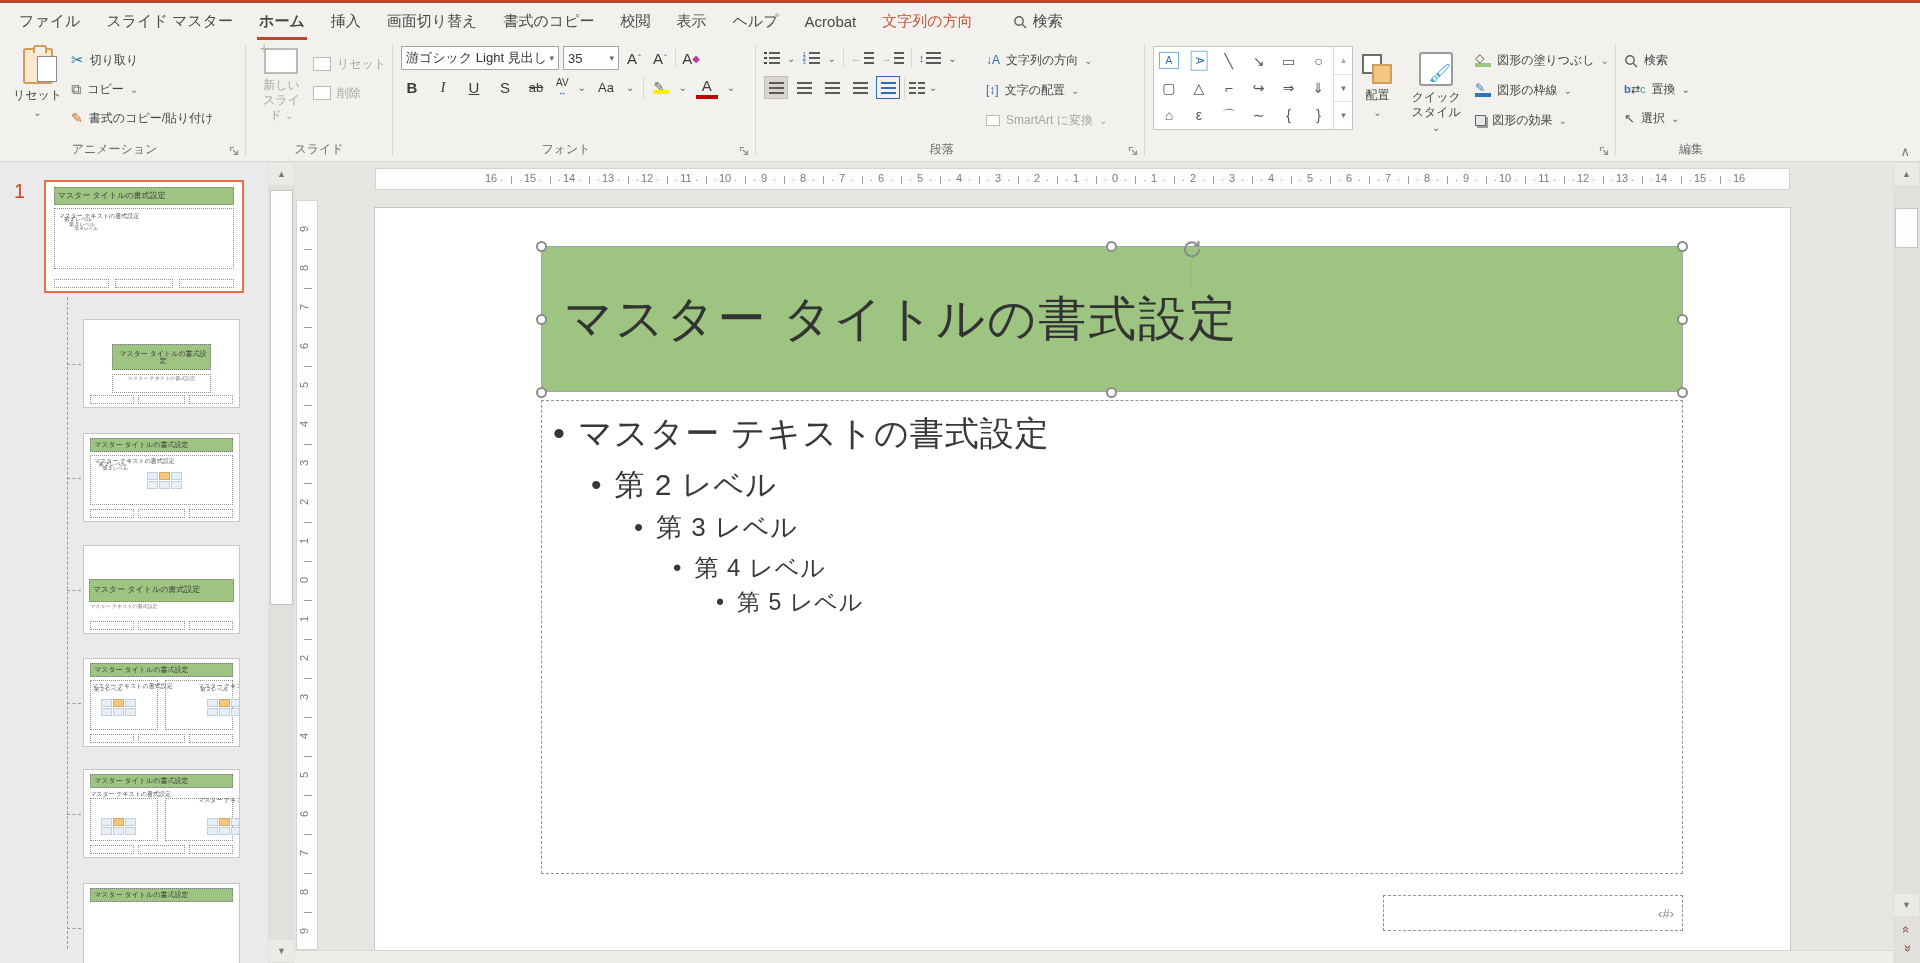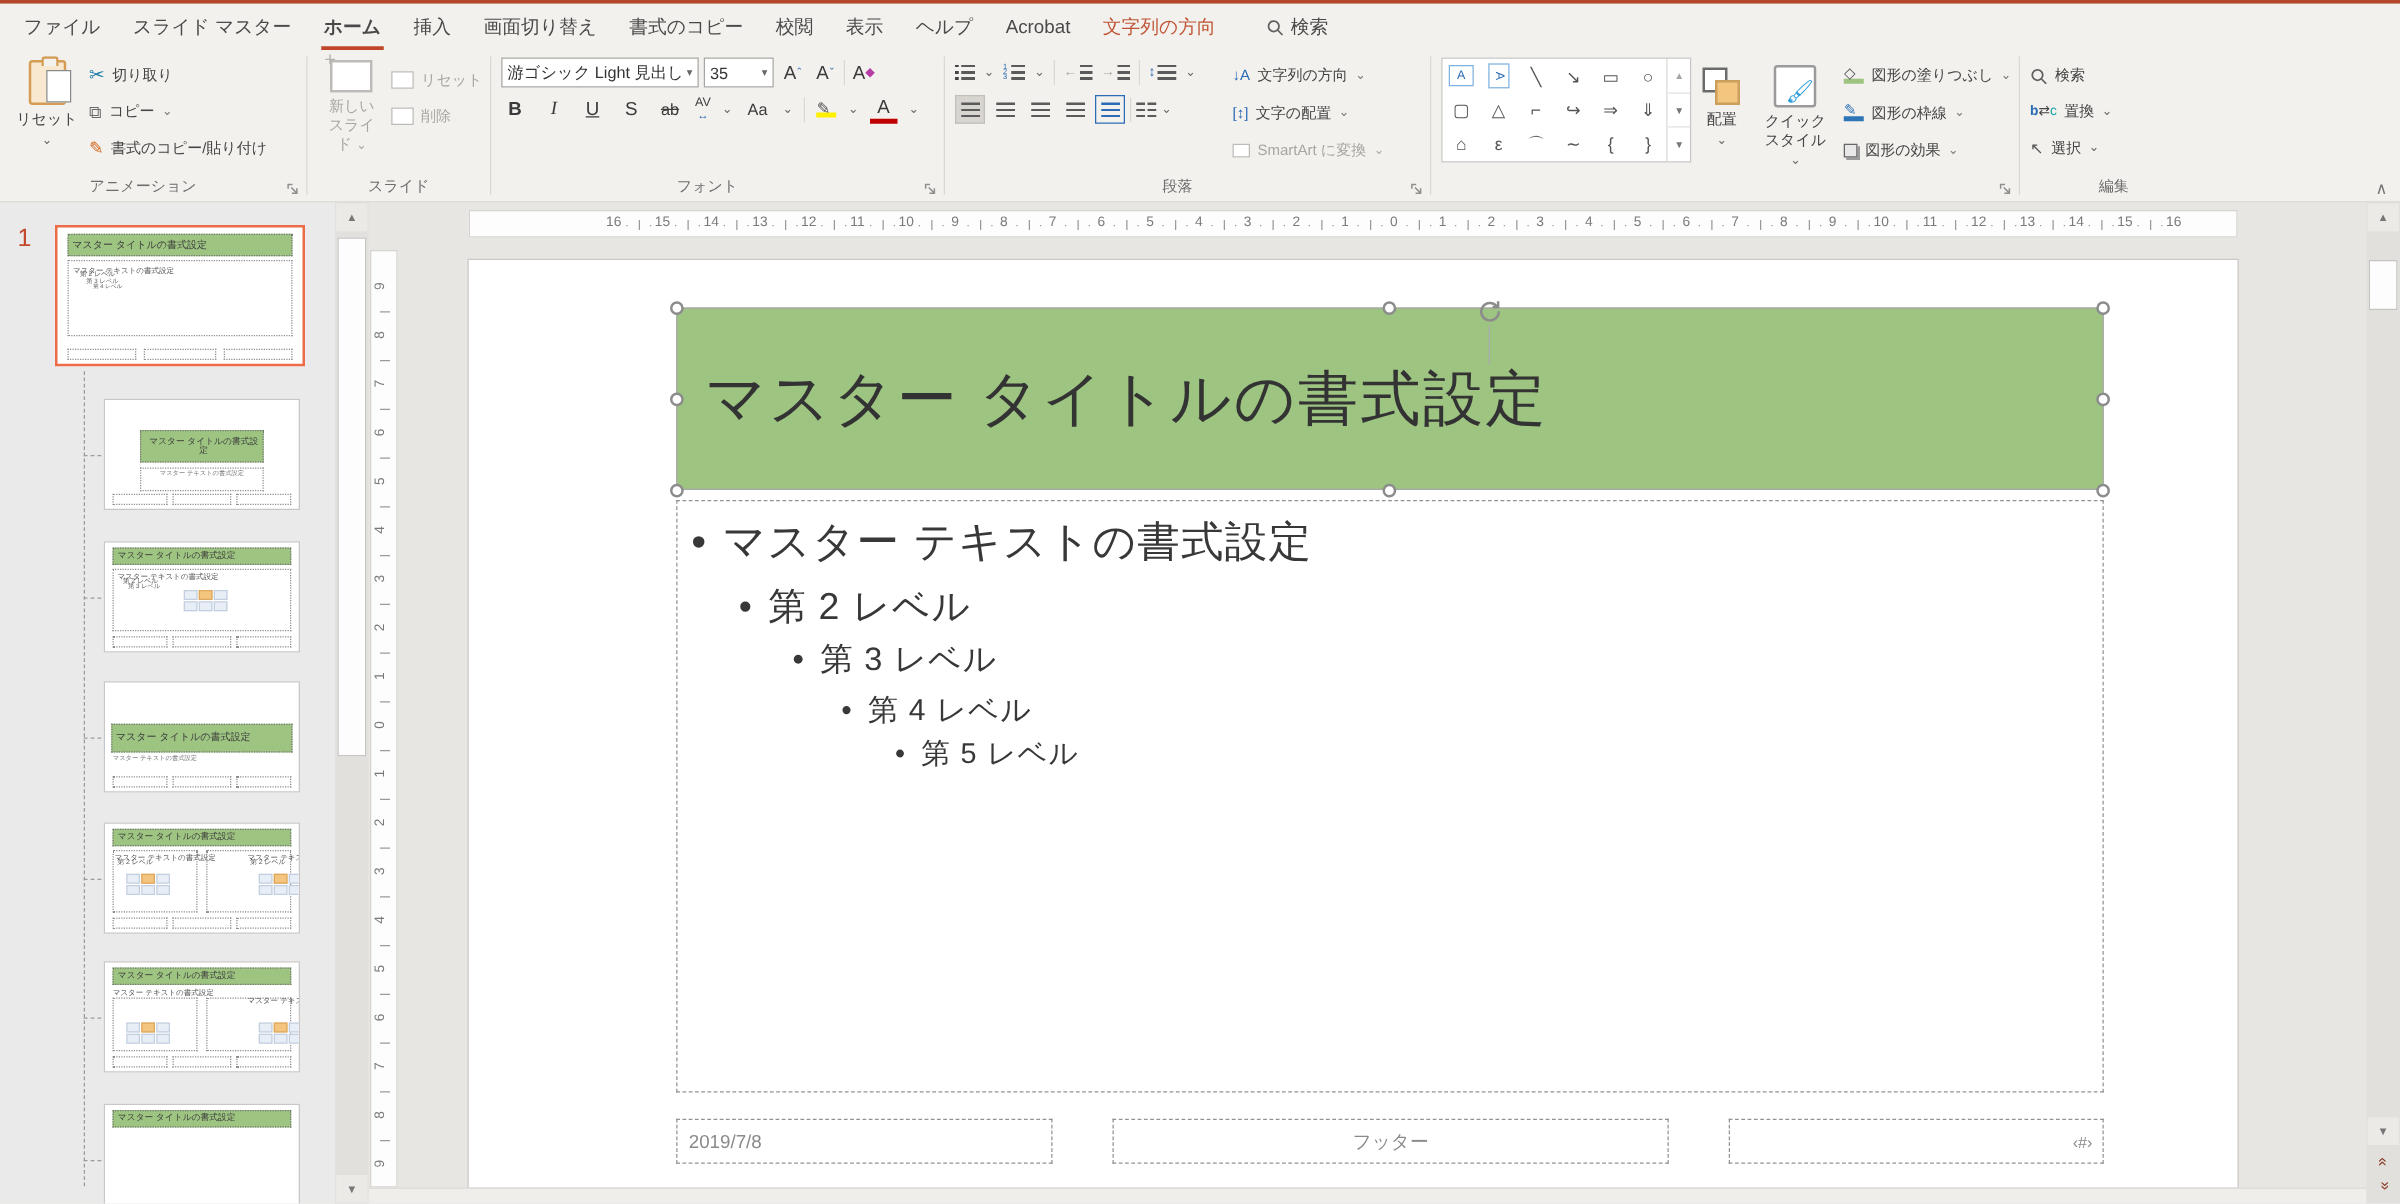--- a/index.html
+++ b/index.html
@@ -828,26 +828,20 @@
           <div class="bl l4">
             <span class="bdot">•</span>
             <span>第 4 レベル</span>
           </div>
           <div class="bl l5">
             <span class="bdot">•</span>
             <span>第 5 レベル</span>
           </div>
         </div>
     </div>
-    <div class="fbox" id="datebox">
-        <span>2019/7/8</span>
-      </div>
-    <div class="fbox" id="ftrbox">
-        <span>フッター</span>
-      </div>
     <div class="fbox" id="numbox">
         <span>‹#›</span>
       </div>
     <div id="rotline"></div>
     <span id="rot">
         <svg width="22" height="22" viewBox="0 0 22 22">
           <path d="M16.5 7 A7 7 0 1 0 18 11" fill="none" stroke="#8c8c8c" stroke-width="2"></path>
           <path d="M13 7.5 h4.5 v-4.5" fill="none" stroke="#8c8c8c" stroke-width="2"></path>
         </svg>
       </span>

